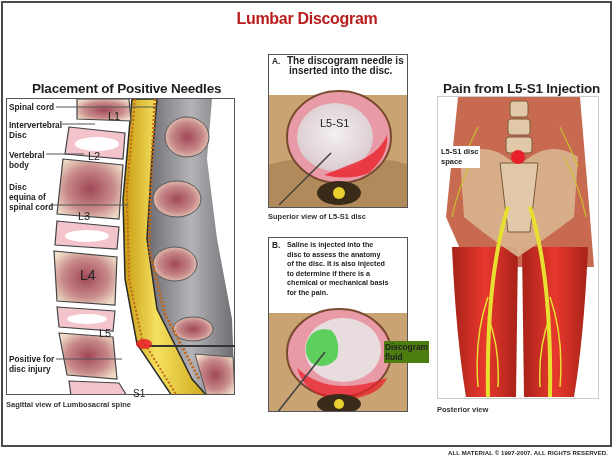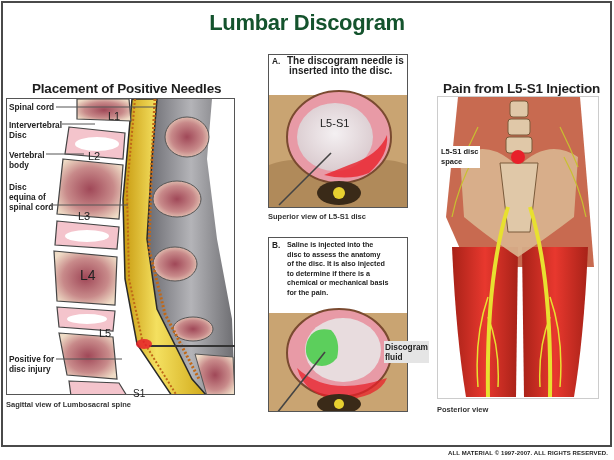--- a/index.html
+++ b/index.html
@@ -1,20 +1,20 @@
 <!DOCTYPE html>
 <html><head>
 <meta charset="utf-8">
 <style>
   * { box-sizing: border-box; margin: 0; padding: 0; }
   html, body { width: 614px; height: 460px; background: #fff; overflow: hidden; }
   body { font-family: "Liberation Sans", sans-serif; color: #222; position: relative; }
 
   .frame { position: absolute; left: 1px; top: 1px; width: 611px; height: 446px; border: 2px solid #4a4a4a; background: #fff; }
-  .main-title { position: absolute; left: 0; width: 614px; top: 10px; text-align: center; font-size: 22px; font-weight: bold; color: #14532d; letter-spacing: -0.3px; }
+  .main-title { position: absolute; left: 0; width: 614px; top: 10px; text-align: center; font-size: 16px; font-weight: bold; color: #b91c1c; letter-spacing: -0.3px; }
   .sec-title { position: absolute; font-size: 13.5px; font-weight: bold; color: #1e1e1e; white-space: nowrap; letter-spacing: -0.2px; }
   .caption { position: absolute; font-size: 7.5px; font-weight: bold; color: #333; white-space: nowrap; text-align: left; }
   .label { position: absolute; font-size: 8.3px; font-weight: bold; color: #222; line-height: 10px; background: #fff; }
   .copyright { position: absolute; right: 6px; top: 450px; font-size: 6px; font-weight: bold; color: #222; letter-spacing: 0.1px; }
 
   .panel { position: absolute; border: 1px solid #555; background: #fff; overflow: hidden; }
   svg { display: block; }
 </style>
 </head>
 <body>
@@ -158,21 +158,21 @@
 </div>
 <div class="label" style="left:272px; top:240px; background:none;">B.</div>
 <div class="label" style="left:287px; top:240px; background:none; font-size:7.2px; line-height:9.5px;">
   <div>Saline is injected into the</div>
   <div>disc to assess the anatomy</div>
   <div>of the disc. It is also injected</div>
   <div>to determine if there is a</div>
   <div>chemical or mechanical basis</div>
   <div>for the pain.</div>
 </div>
-<div class="label" style="left:384px; top:341px; background:#e5e5e5; padding:1px;">
+<div class="label" style="left:384px; top:341px; background:#4d7c0f; padding:1px;">
   <div>Discogram</div>
   <div>fluid</div>
 </div>
 
 <div class="sec-title" style="left:443px; top:81px;">Pain from L5-S1 Injection</div>
 <div class="panel" style="left:437px; top:96px; width:162px; height:303px; border-color:#ccc;">
   <svg width="162" height="303" viewBox="0 0 162 303">
     <defs>
       <linearGradient id="leg" x1="0" x2="1">
         <stop offset="0%" stop-color="#a82218"></stop>

